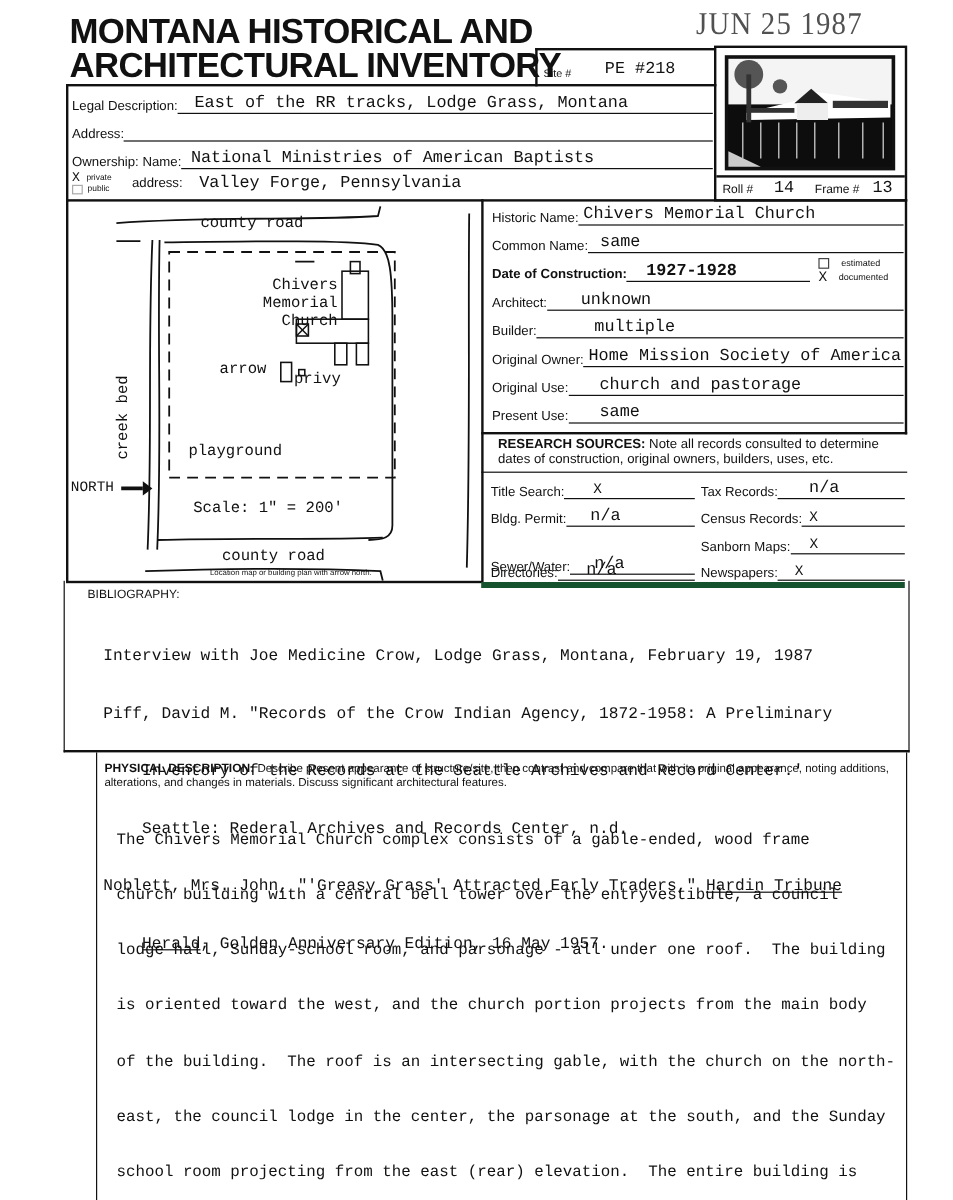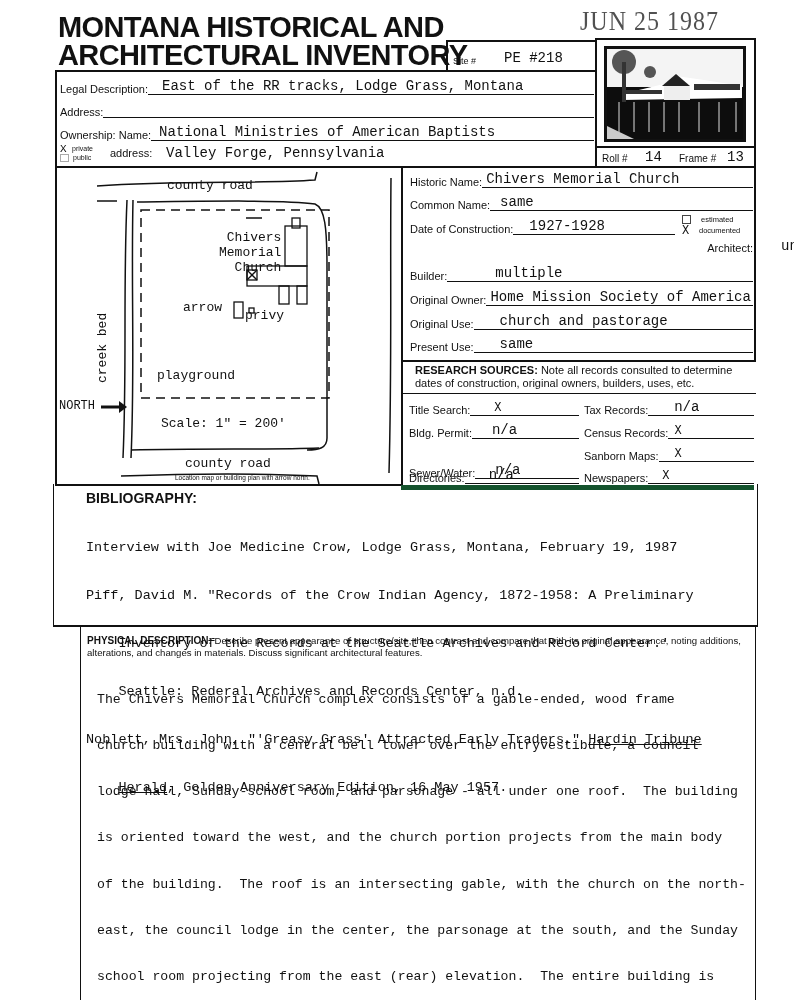--- a/index.html
+++ b/index.html
@@ -147,37 +147,37 @@
   <span class="fill">
       <span class="val" style="left:4px;">Chivers Memorial Church</span>
     </span>
 </div>
 <div class="row" style="left:410px;top:194px;width:343px;">
   <span class="lbl">Common Name:</span>
   <span class="fill">
       <span class="val" style="left:10px;">same</span>
     </span>
 </div>
-<div class="row" style="left:410px;top:218px;width:265px;">
+<div class="row" style="left:410px;top:218px;width:265px;font-weight:bold;">
   <span class="lbl">Date of Construction:</span>
   <span class="fill">
       <span class="val" style="left:16px;">1927-1928</span>
     </span>
 </div>
 <div class="abs" style="left:682px;top:214px;">
   <div style="display:flex;align-items:center;height:11px;">
     <span style="display:inline-block;width:7px;height:7px;border:1px solid #444;"></span>
     <span style="font-size:7.5px;margin-left:10px;">estimated</span>
   </div>
   <div style="display:flex;align-items:center;height:11px;">
     <span class="val" style="font-size:12px;width:9px;line-height:10px;">X</span>
     <span style="font-size:7.5px;margin-left:8px;">documented</span>
   </div>
 </div>
-<div class="row" style="left:410px;top:242px;width:343px;flex-direction:column;">
+<div class="row" style="left:410px;top:242px;width:343px;">
   <span class="lbl">Architect:</span>
   <span class="fill">
       <span class="val" style="left:28px;">unknown</span>
     </span>
 </div>
 <div class="row" style="left:410px;top:265px;width:343px;">
   <span class="lbl">Builder:</span>
   <span class="fill">
       <span class="val" style="left:48px;">multiple</span>
     </span>
@@ -251,21 +251,21 @@
   </div>
   <div class="row" style="left:183px;top:74px;width:170px;">
     <span class="lbl">Newspapers:</span>
     <span class="fill">
         <span class="val" style="left:14px;font-size:12px;">X</span>
       </span>
   </div>
 </div>
 
 <div class="abs" style="left:53px;top:484px;width:705px;height:143px;border:1px solid #111;border-top:none;border-bottom:2px solid #111;box-sizing:border-box;">
-  <span class="abs" style="left:32px;top:6px;font-size:14px;font-weight:bold;">BIBLIOGRAPHY:</span>
+  <span class="abs" style="left:19px;top:6px;font-size:10px;font-weight:normal;">BIBLIOGRAPHY:</span>
   <div class="abs para" style="left:32px;top:24px;font-size:13.5px;line-height:16px;">
     <div>Interview with Joe Medicine Crow, Lodge Grass, Montana, February 19, 1987</div>
     <div>Piff, David M. "Records of the Crow Indian Agency, 1872-1958: A Preliminary</div>
     <div>    Inventory of the Records at the Seattle Archives and Record Center.'</div>
     <div>    Seattle: Rederal Archives and Records Center, n.d.</div>
     <div><span>Noblett, Mrs. John, "'Greasy Grass' Attracted Early Traders," </span><span class="u">Hardin Tribune</span></div>
     <div><span>    </span><span class="u">Herald</span><span>, Golden Anniversary Edition, 16 May 1957.</span></div>
   </div>
 </div>
 

